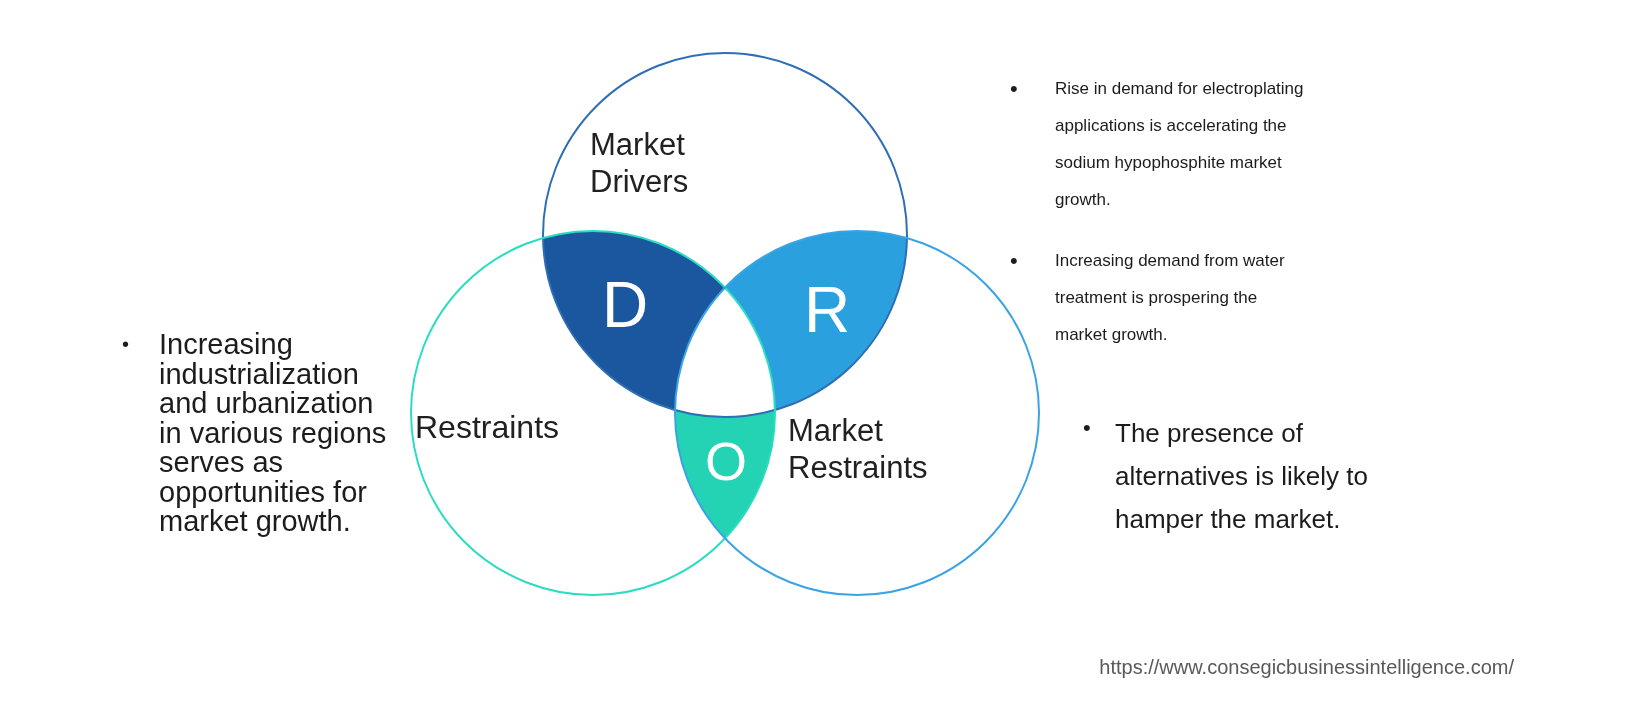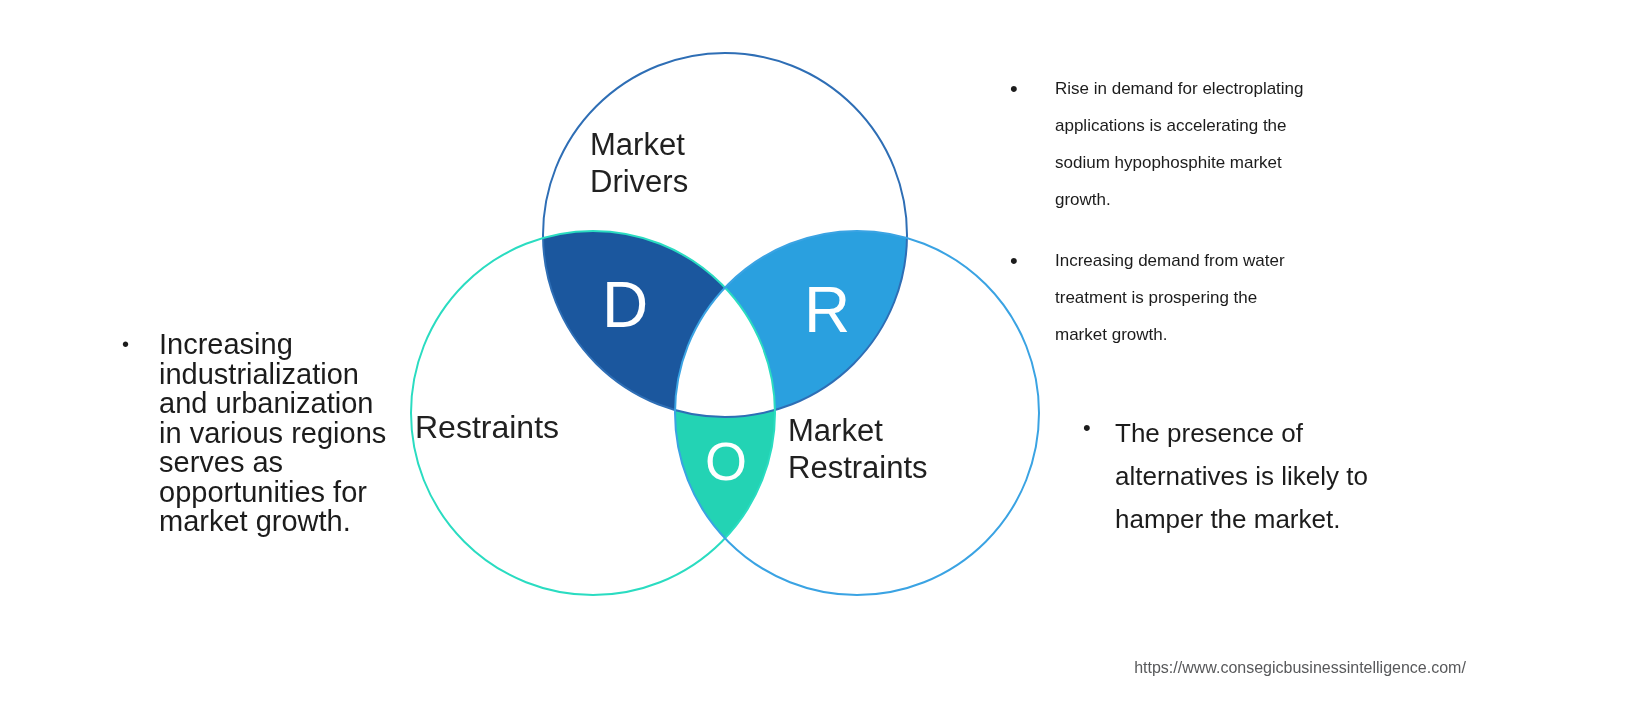--- a/index.html
+++ b/index.html
@@ -30,22 +30,22 @@
   .group-drivers .bullet-text{font-size:17px;line-height:37px;}
   .group-drivers .bullet-item + .bullet-item{margin-top:24px;}
   .group-opportunity{left:118px;top:330px;width:270px;}
   .group-opportunity .bullet-marker{width:37px;padding-left:4px;font-size:20px;line-height:29.5px;}
   .group-opportunity .bullet-text{font-size:29px;line-height:29.5px;}
   .group-restraints{left:1080px;top:412px;width:340px;}
   .group-restraints .bullet-marker{width:32px;padding-left:3px;font-size:22px;line-height:31px;}
   .group-restraints .bullet-text{font-size:26px;line-height:43px;}
   .footer-url{
     position:absolute;left:1086px;top:655px;width:428px;
-    font-size:16px;line-height:25px;color:#58595b;
-    text-align:center;white-space:nowrap;
+    font-size:20px;line-height:25px;color:#58595b;
+    text-align:right;white-space:nowrap;
   }
 </style>
 </head>
 <body>
 
 <div class="canvas">
 
   <svg class="venn" viewBox="0 0 1641 708" aria-hidden="true">
     <defs>
       <clipPath id="clipTop">

